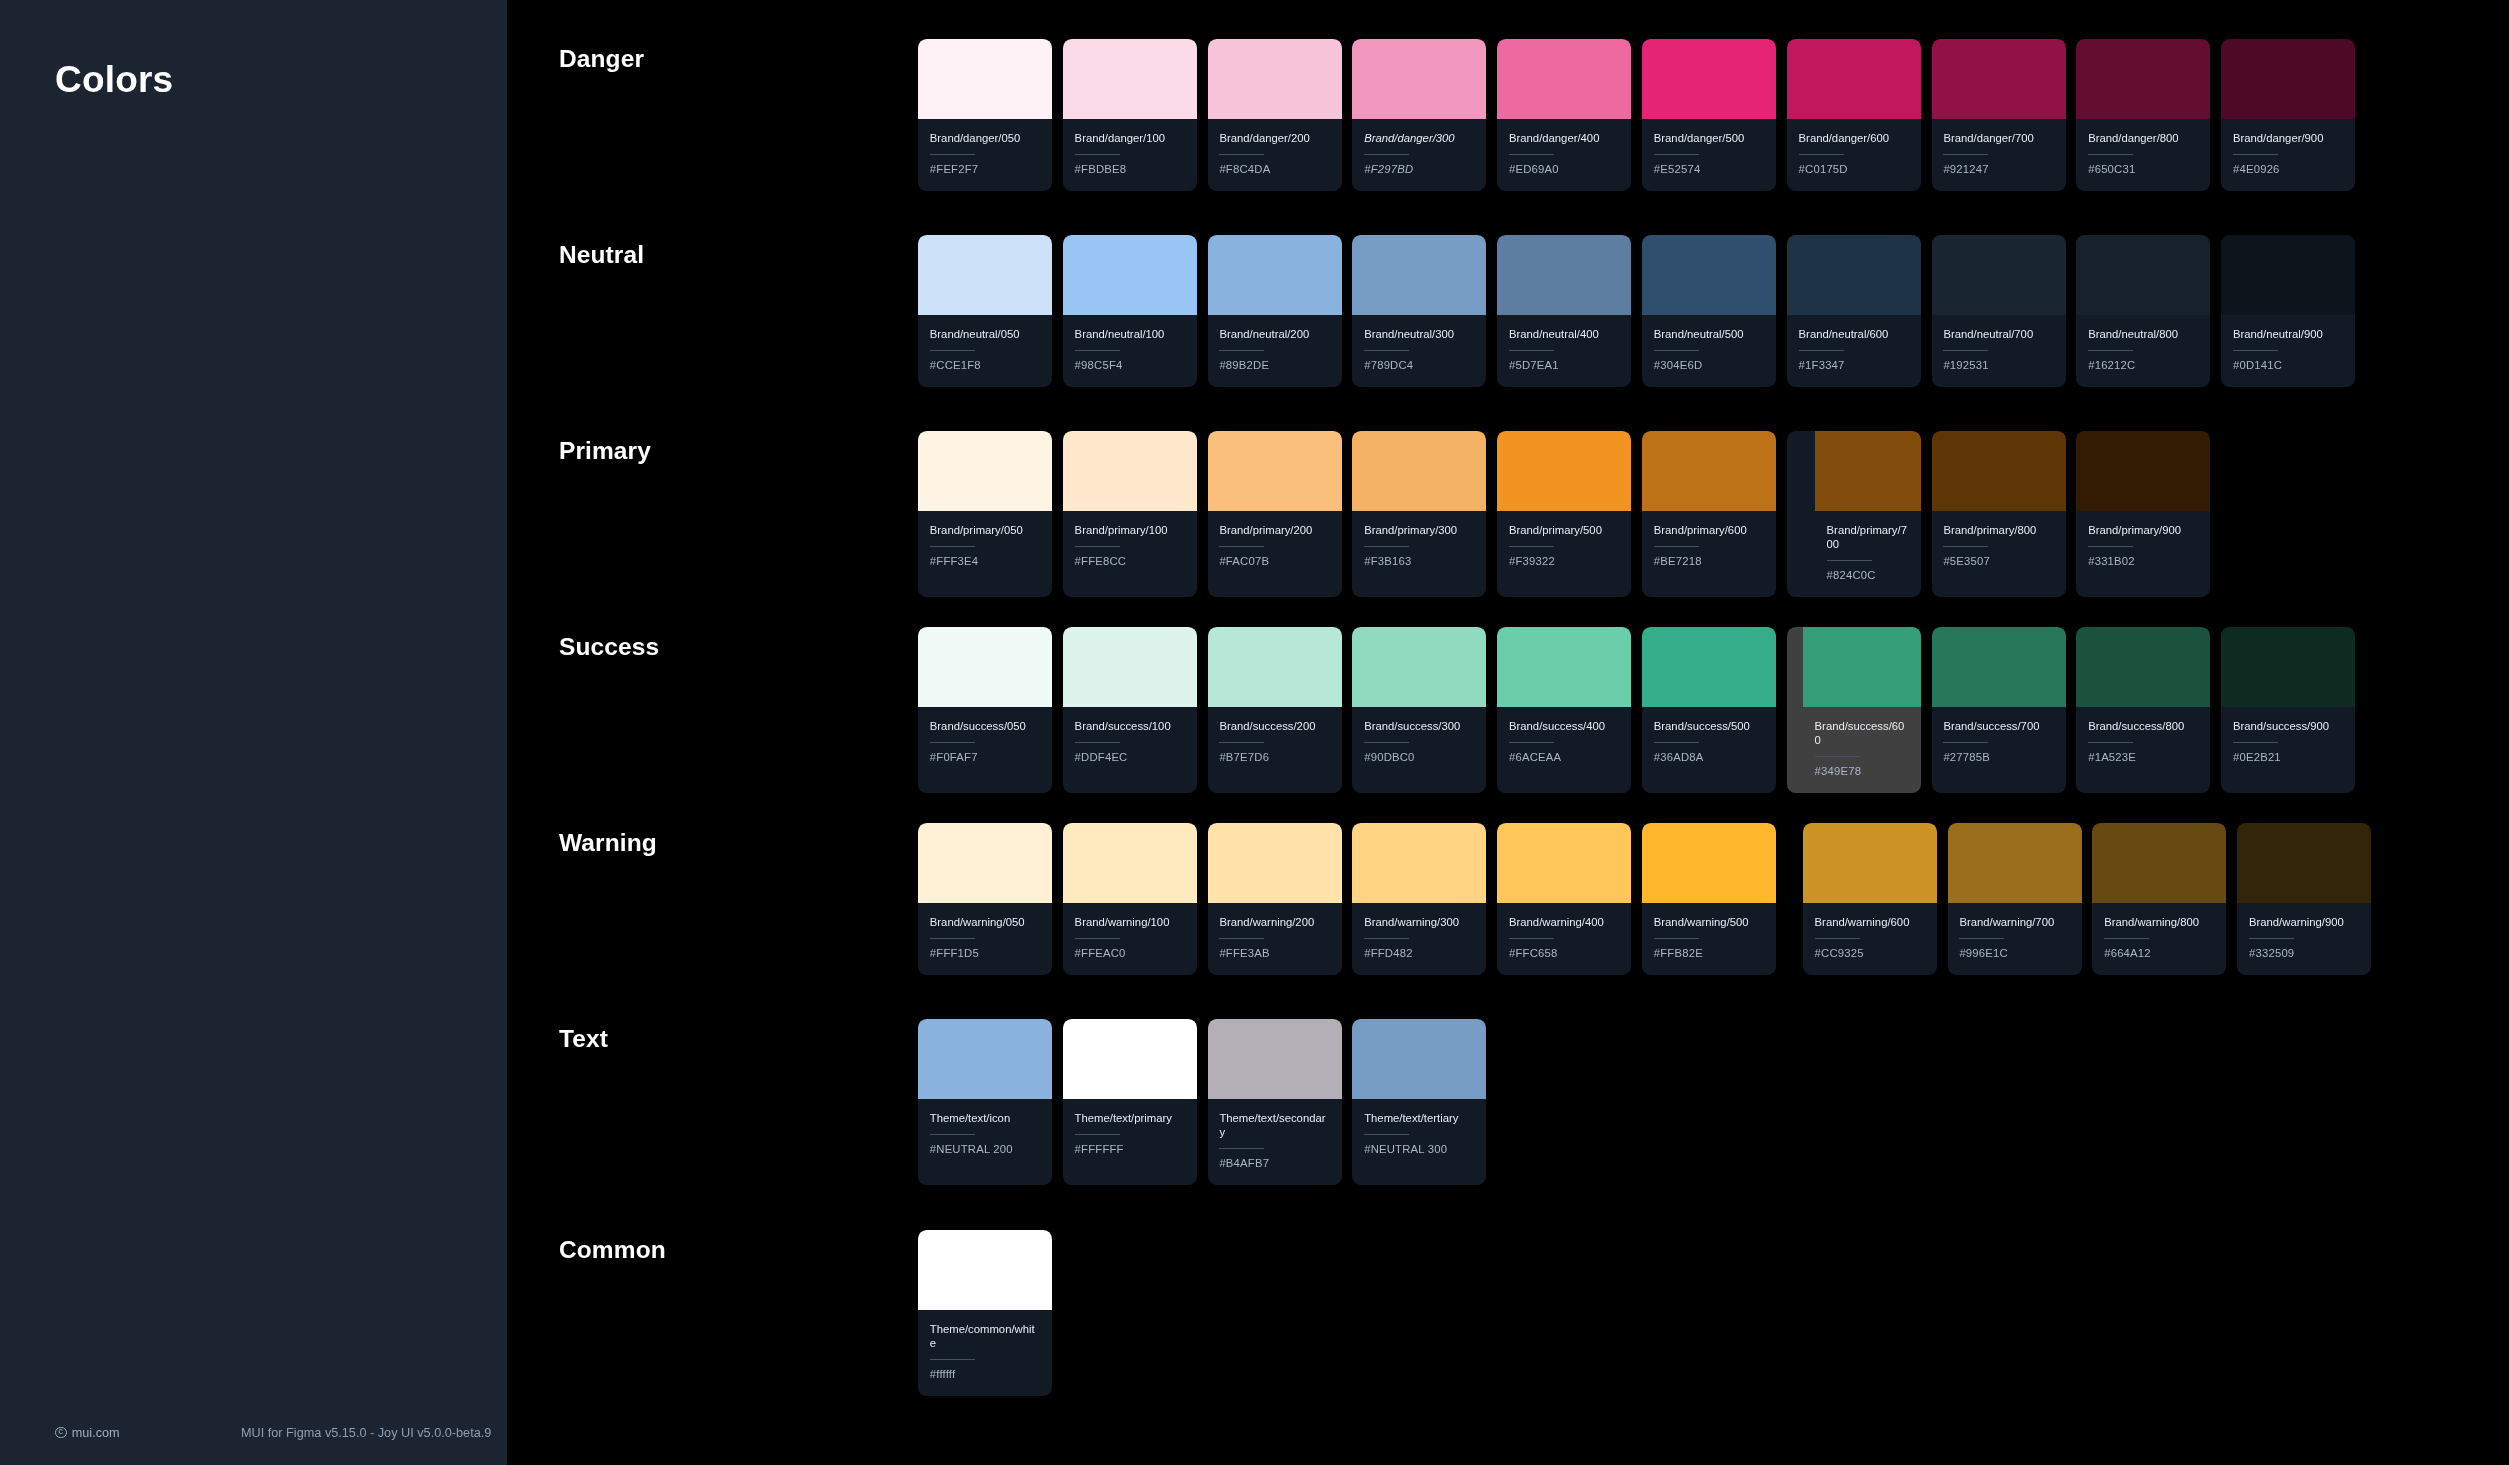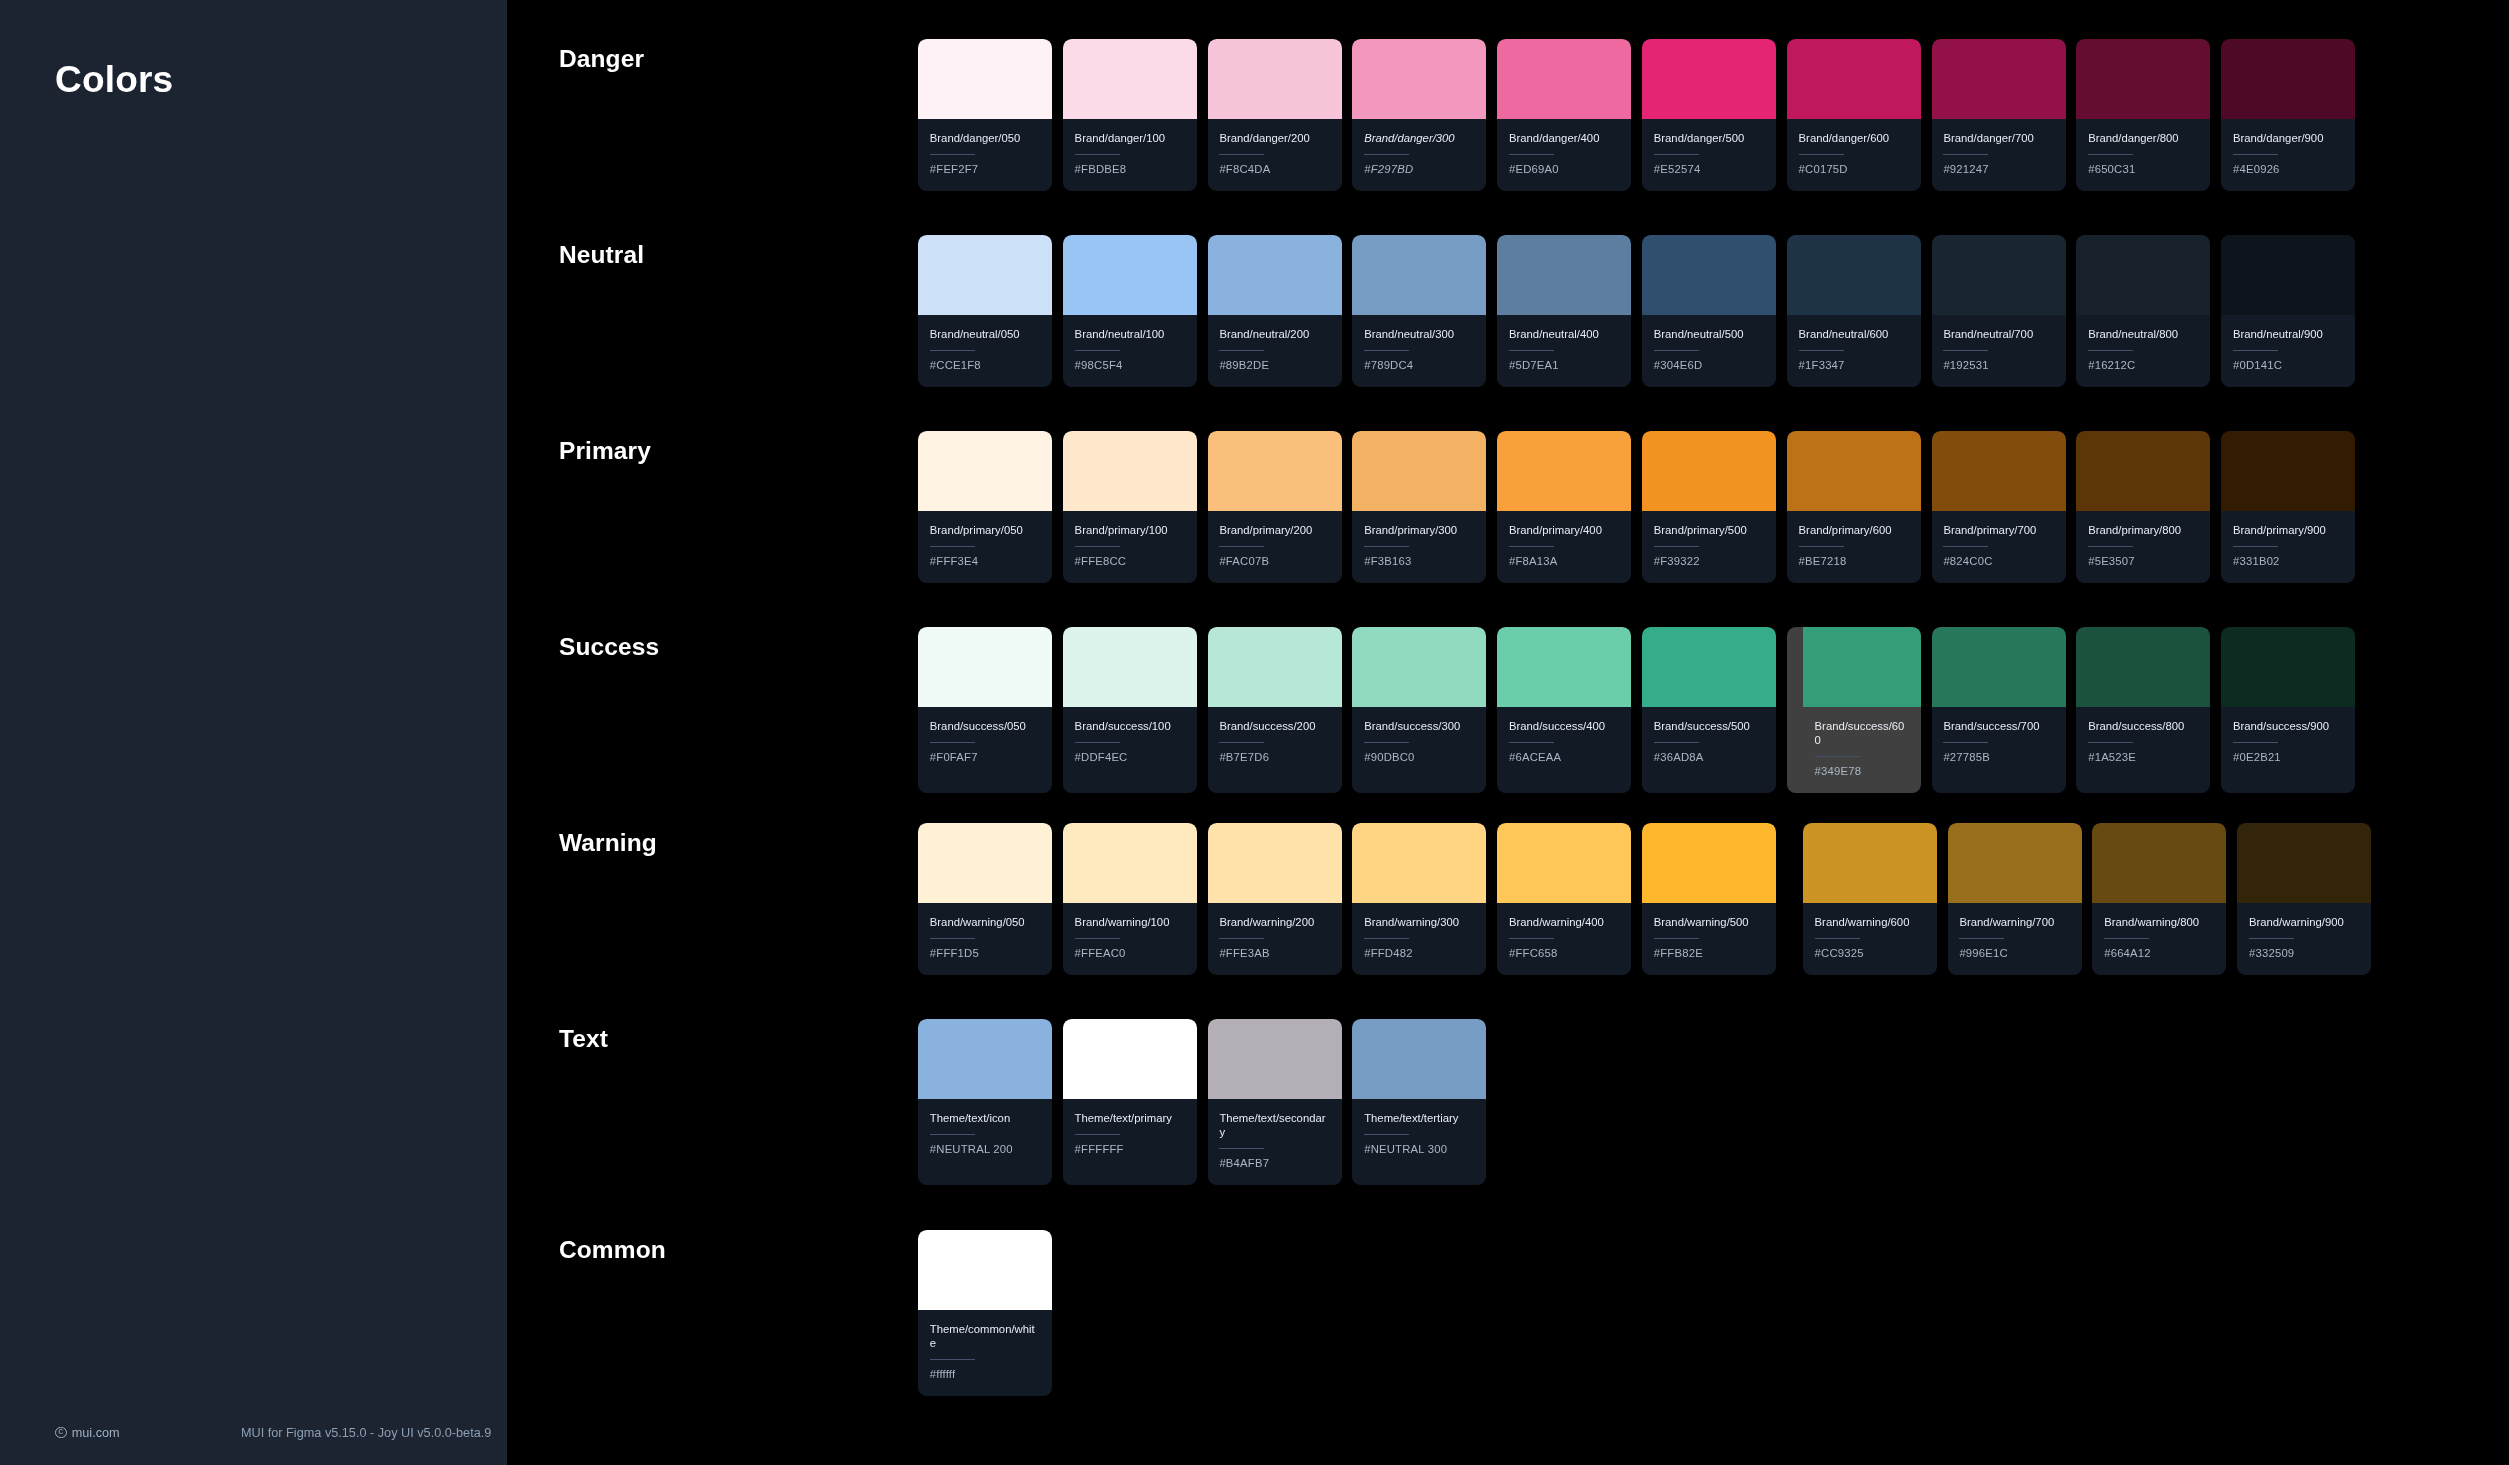--- a/index.html
+++ b/index.html
@@ -341,44 +341,36 @@
             </div>
             <div class="card" style="background: rgb(18, 26, 38);">
               <div class="chip" style="background: rgb(243, 177, 99);"></div>
               <div class="meta">
                 <div class="meta-name">Brand/primary/300</div>
                 <div class="divider"></div>
                 <div class="meta-hex">#F3B163</div>
               </div>
             </div>
             <div class="card" style="background: rgb(18, 26, 38);">
-              <div class="chip" style="background: rgb(248, 161, 58);"></div>
-              <div class="meta">
-                <div class="meta-name">Brand/primary/400</div>
-                <div class="divider"></div>
-                <div class="meta-hex">#F8A13A</div>
-              </div>
-            </div>
-            <div class="card" style="background: rgb(18, 26, 38);">
               <div class="chip" style="background: rgb(243, 147, 34);"></div>
               <div class="meta">
                 <div class="meta-name">Brand/primary/500</div>
                 <div class="divider"></div>
                 <div class="meta-hex">#F39322</div>
               </div>
             </div>
             <div class="card" style="background: rgb(18, 26, 38);">
               <div class="chip" style="background: rgb(190, 114, 24);"></div>
               <div class="meta">
                 <div class="meta-name">Brand/primary/600</div>
                 <div class="divider"></div>
                 <div class="meta-hex">#BE7218</div>
               </div>
             </div>
-            <div class="card" style="background: rgb(18, 26, 38);">
+            <div class="card" style="background: rgb(18, 26, 38); padding-left: 28px;">
               <div class="chip" style="background: rgb(130, 76, 12);"></div>
               <div class="meta">
                 <div class="meta-name">Brand/primary/700</div>
                 <div class="divider"></div>
                 <div class="meta-hex">#824C0C</div>
               </div>
             </div>
             <div class="card" style="background: rgb(18, 26, 38);">
               <div class="chip" style="background: rgb(94, 53, 7);"></div>
               <div class="meta">

